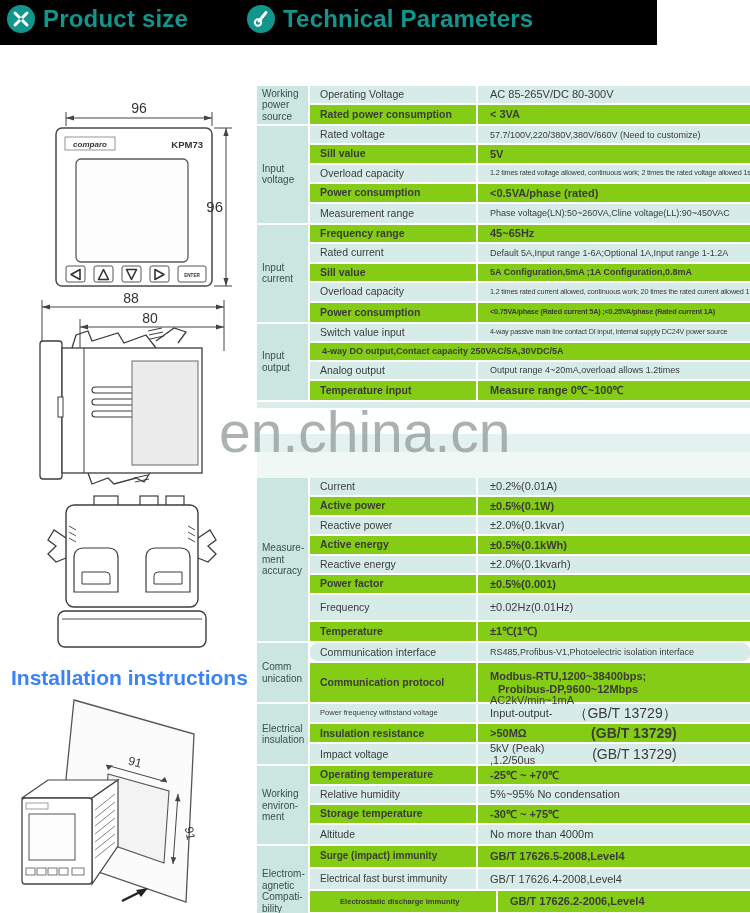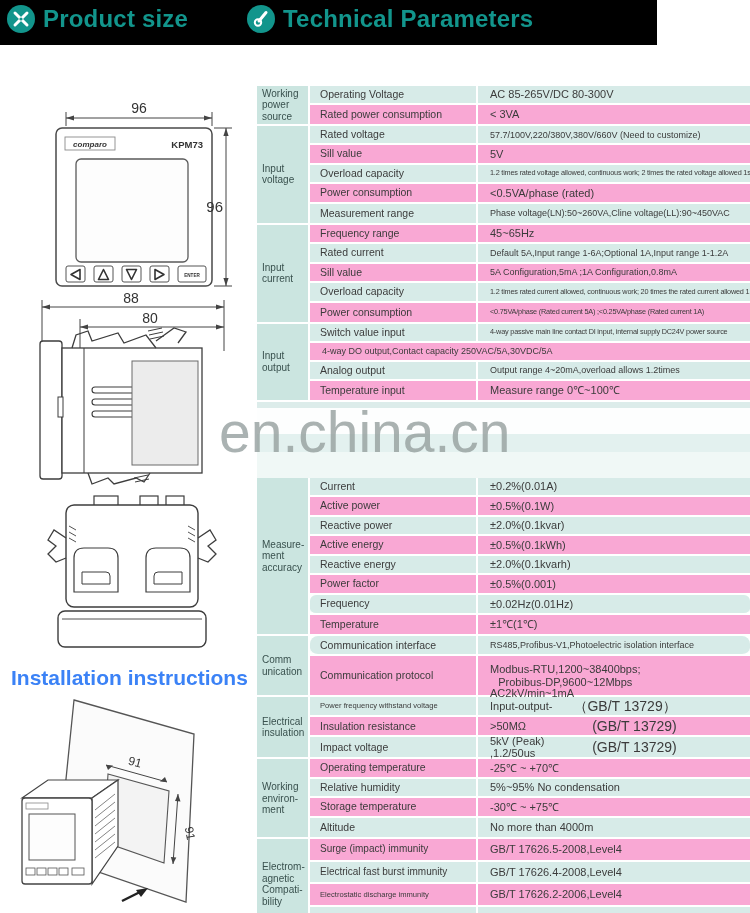--- a/index.html
+++ b/index.html
@@ -36,21 +36,21 @@
          display:flex;align-items:center;padding-left:5px;font-size:10px;line-height:1.15;
          white-space:pre-line;color:#39514e;}
   .grows{flex:1;display:flex;flex-direction:column;}
   .trow{display:flex;border-bottom:2px solid #fff;box-sizing:border-box;}
   .trow:last-child{border-bottom:none;}
   .trow .pcell{width:168px;flex:0 0 168px;border-right:2px solid #fff;display:flex;
                align-items:center;padding-left:10px;box-sizing:border-box;line-height:1.08;}
   .trow .vcell{flex:1;display:flex;align-items:center;padding-left:12px;box-sizing:border-box;
                line-height:1.15;}
   .trow{background:#d7ebe8;}
-  .trow.alt{background:#f9a8d4;}
+  .trow.alt{background:#84cc16;font-weight:bold;}
   .p-m{font-size:10.5px;} .p-s{font-size:10px;} .p-xs{font-size:7.6px;}
   .v-m{font-size:11px;white-space:pre-line;}
   .v-s{font-size:9px;white-space:nowrap;}
   .v-xs{font-size:7.3px;letter-spacing:-0.2px;white-space:nowrap;}
   .note{margin-left:auto;padding-right:86px;font-size:14px;white-space:nowrap;}
   
   .wm-band{height:76px;display:flex;flex-direction:column;}
   .wm-band .s1{height:6px;background:#dcecea;}
   .wm-band .s2{height:26px;background:#fdfefe;}
   .wm-band .s3{height:18px;background:#e3f1ef;}
@@ -397,21 +397,21 @@
           <div class="vcell">
             <span class="v-m">±2.0%(0.1kvarh)</span>
           </div>
         </div>
         <div class="trow alt" style="height: 19.5px;">
           <div class="pcell p-m">Power factor</div>
           <div class="vcell">
             <span class="v-m">±0.5%(0.001)</span>
           </div>
         </div>
-        <div class="trow" style="height: 20px; border-radius: 6px;">
+        <div class="trow" style="height: 27px;">
           <div class="pcell p-m">Frequency</div>
           <div class="vcell">
             <span class="v-m">±0.02Hz(0.01Hz)</span>
           </div>
         </div>
         <div class="trow alt" style="height: 19.5px;">
           <div class="pcell p-m">Temperature</div>
           <div class="vcell">
             <span class="v-m">±1℃(1℃)</span>
           </div>
@@ -506,21 +506,21 @@
           <div class="vcell">
             <span class="v-m">GB/T 17626.5-2008,Level4</span>
           </div>
         </div>
         <div class="trow" style="height: 22.5px;">
           <div class="pcell p-s">Electrical fast burst immunity</div>
           <div class="vcell">
             <span class="v-m">GB/T 17626.4-2008,Level4</span>
           </div>
         </div>
-        <div class="trow alt" style="height: 22.5px;">
+        <div class="trow alt" style="height: 22.5px; padding-left: 20px;">
           <div class="pcell p-xs">Electrostatic discharge immunity</div>
           <div class="vcell">
             <span class="v-m">GB/T 17626.2-2006,Level4</span>
           </div>
         </div>
         <div class="trow" style="height: 22.5px;">
           <div class="pcell p-xs">Power frequency magnetic field immunity</div>
           <div class="vcell">
             <span class="v-m">GB/T 17626.8-2006,Level4</span>
           </div>

